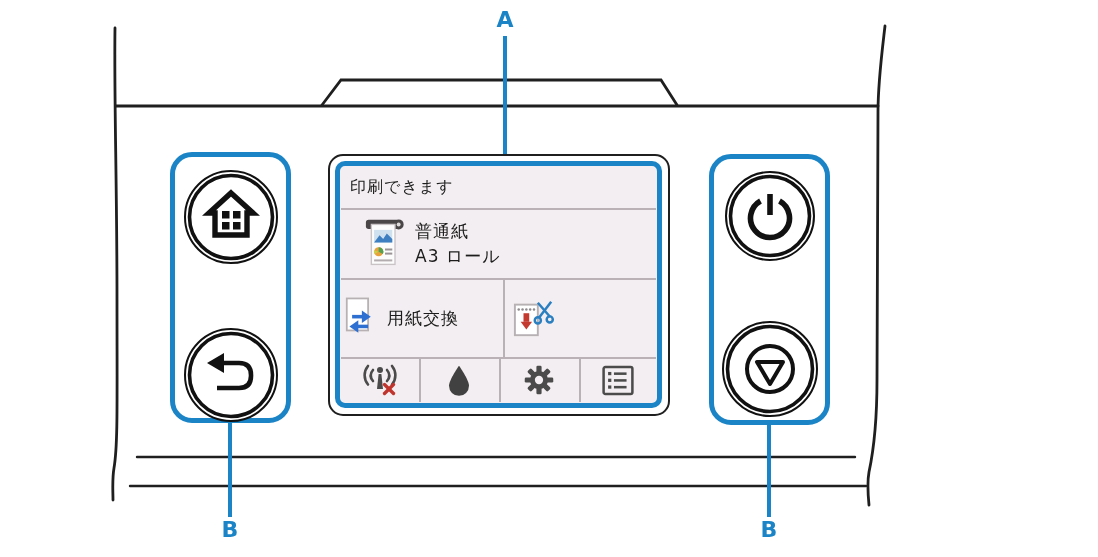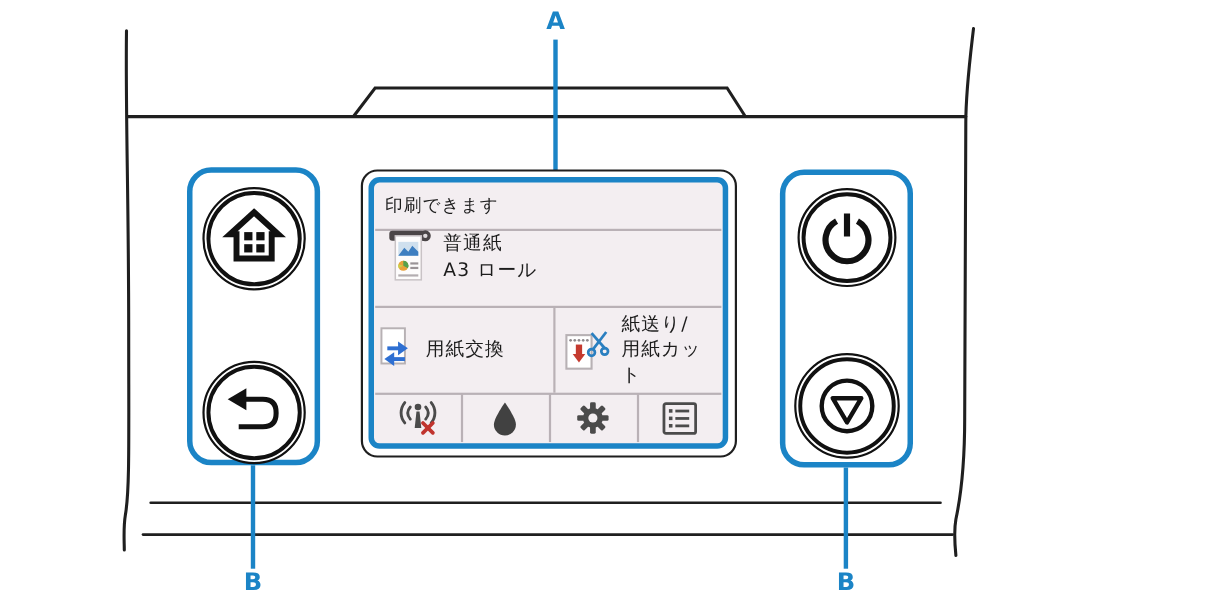--- a/index.html
+++ b/index.html
@@ -23,21 +23,21 @@
          border:2.4px solid #1f1f1f;border-radius:15px;background:#fff;box-sizing:border-box;}
   .screen-frame{position:absolute;left:335px;top:161px;width:327px;height:247px;
                 border:5px solid #1b84c6;border-radius:10px;background:#f3eef1;box-sizing:border-box;}
   .screen{position:absolute;left:341px;top:167px;width:315px;height:235px;
           color:#1c1c1c;background:#f3eef1;border-radius:15px;overflow:hidden;}
   .row{position:absolute;left:0;width:315px;box-sizing:border-box;}
   .hdiv{position:absolute;left:0;width:315px;height:1.6px;background:#b9b1b6;}
   .vdiv{position:absolute;width:1.6px;background:#b9b1b6;}
   .status-row{top:0;height:41px;display:flex;align-items:center;padding-left:9px;
               font-size:16px;letter-spacing:1px;}
-  .paper-row{top:32px;height:69px;display:flex;align-items:center;padding-left:12px;}
+  .paper-row{top:42px;height:69px;display:flex;align-items:center;padding-left:24px;}
   .paper-text{margin-left:10px;font-size:17px;line-height:25px;letter-spacing:1px;}
   .actions-row{top:112px;height:78px;display:flex;}
   .action-cell{display:flex;align-items:center;box-sizing:border-box;height:100%;}
   .action-cell .label{font-size:17px;letter-spacing:1px;margin-left:10px;line-height:23px;}
   .toolbar-row{top:191px;height:44px;display:flex;}
   .tool-cell{display:flex;align-items:center;justify-content:center;height:100%;}
 </style>
 </head>
 <body>
 
@@ -137,24 +137,20 @@
           </g>
           <rect x="11" y="17" width="6" height="9" fill="#c43a2f"></rect>
           <polygon points="8,26 20,26 14,34" fill="#c43a2f"></polygon>
           <g stroke="#2a7fc0" stroke-width="2.6" fill="none">
             <line x1="27" y1="22" x2="40" y2="5"></line>
             <line x1="39" y1="21" x2="26" y2="6"></line>
             <circle cx="26" cy="24.5" r="3.2"></circle>
             <circle cx="38.5" cy="23.5" r="3.2"></circle>
           </g>
         </svg>
-        <span class="label">
-          <span style="display:block">紙送り/</span>
-          <span style="display:block">用紙カット</span>
-        </span>
       </div>
     </div>
     <div class="hdiv" style="top:190px;"></div>
 
     <div class="row toolbar-row">
       <div class="tool-cell" style="width:78px;">
         <svg width="40" height="34" viewBox="0 0 40 34">
           <g stroke="#4b4b4b" stroke-width="2.6" fill="none" stroke-linecap="round">
             <path d="M13,7 C10,10.5 10,14.5 13,18"></path>
             <path d="M8,3 C3.5,8.5 3.5,16 8,21.5"></path>

